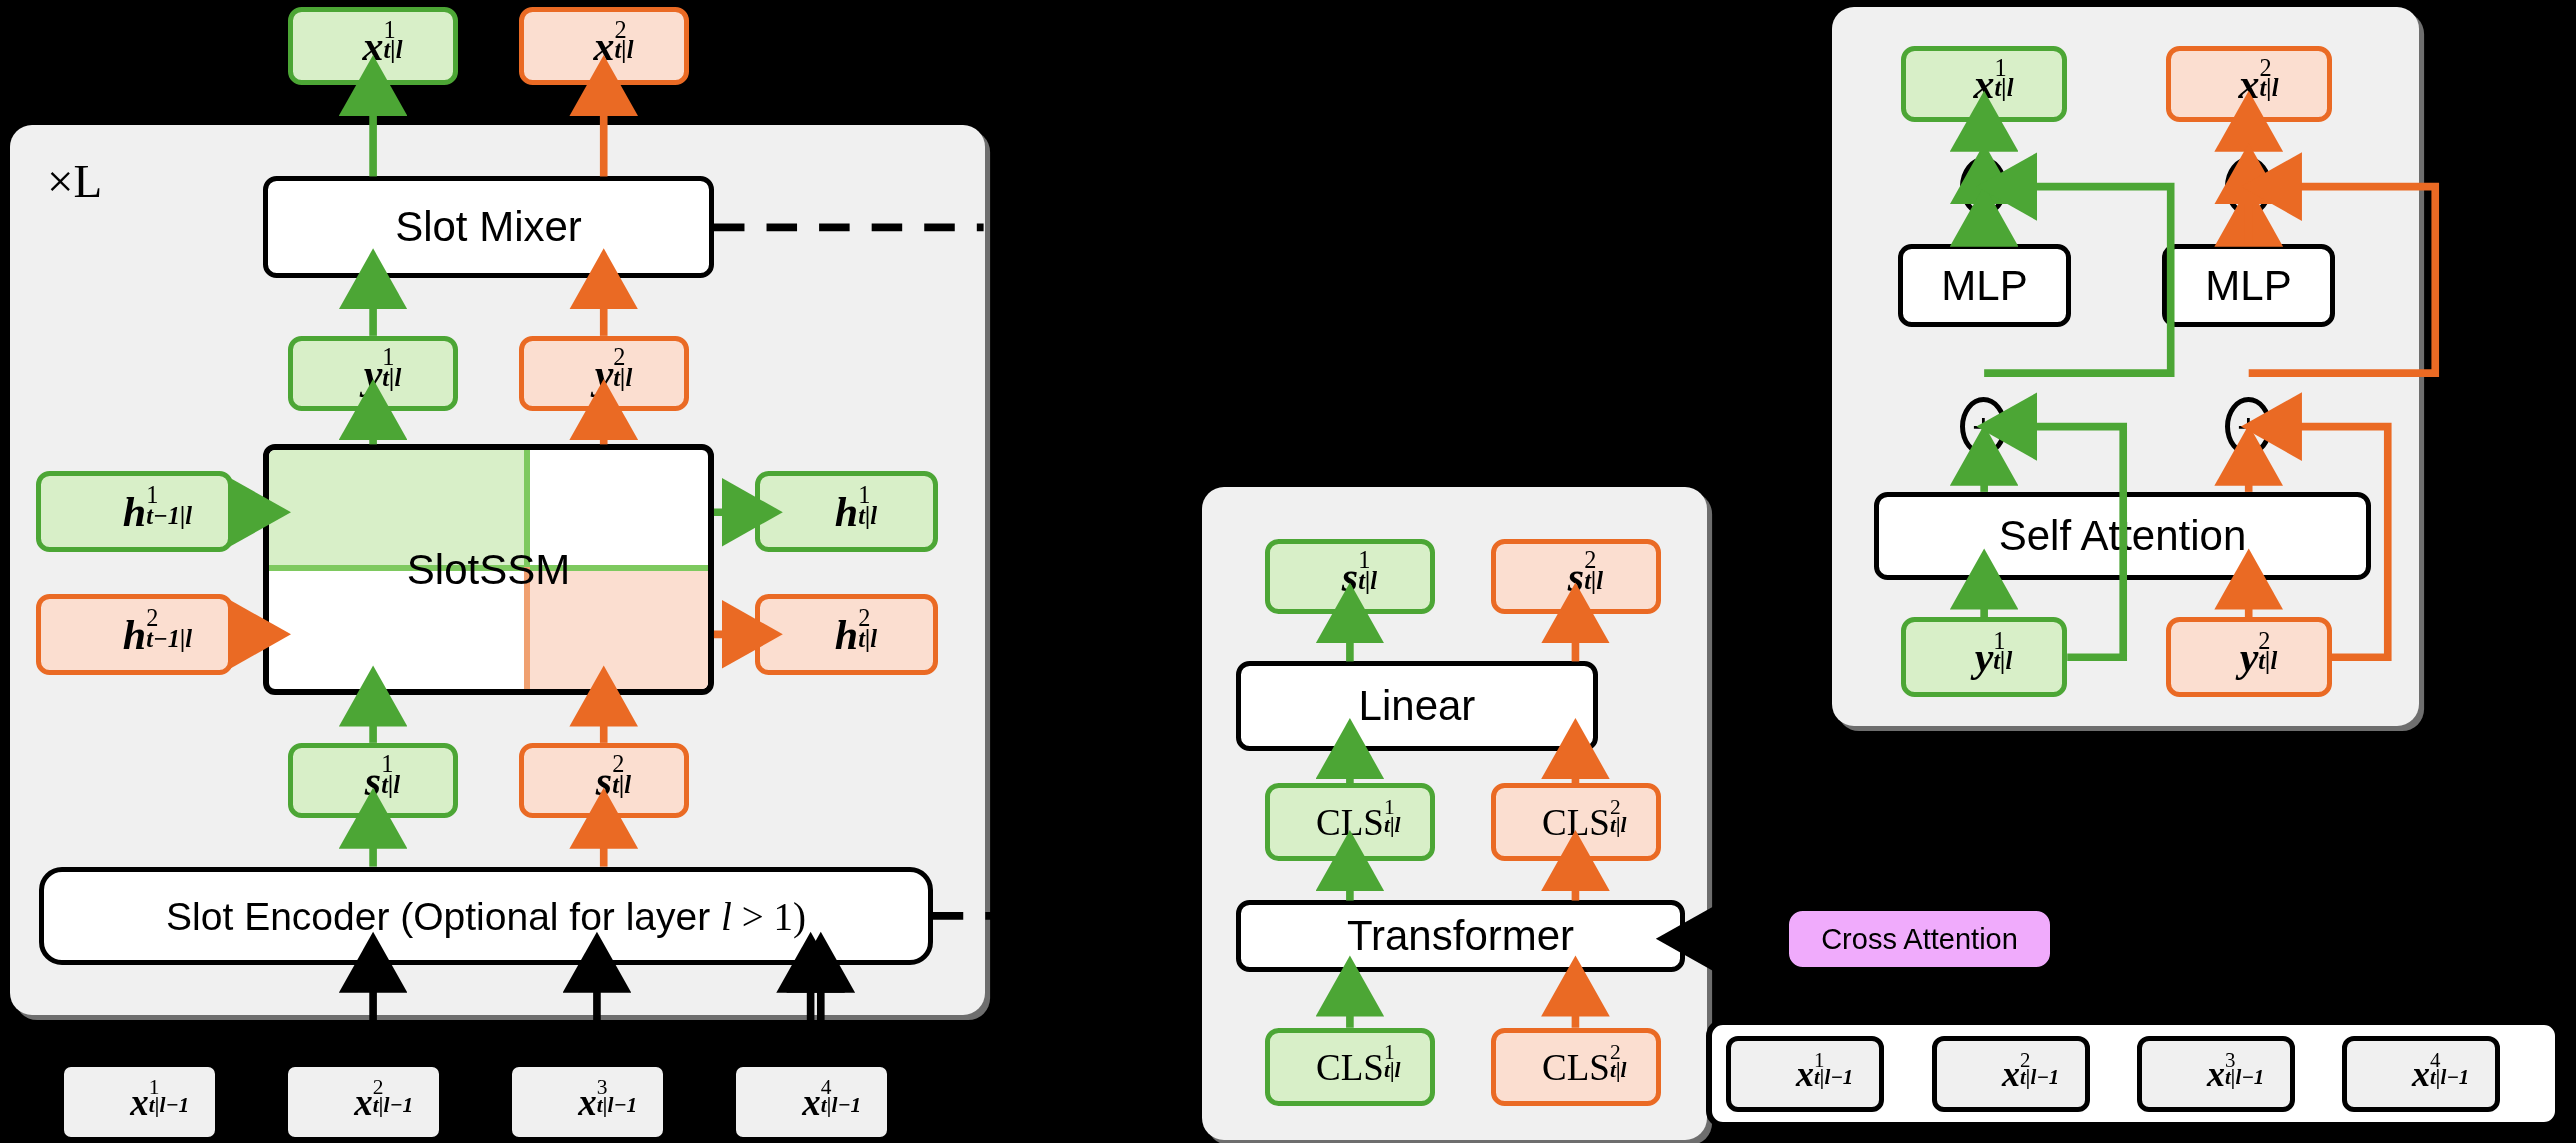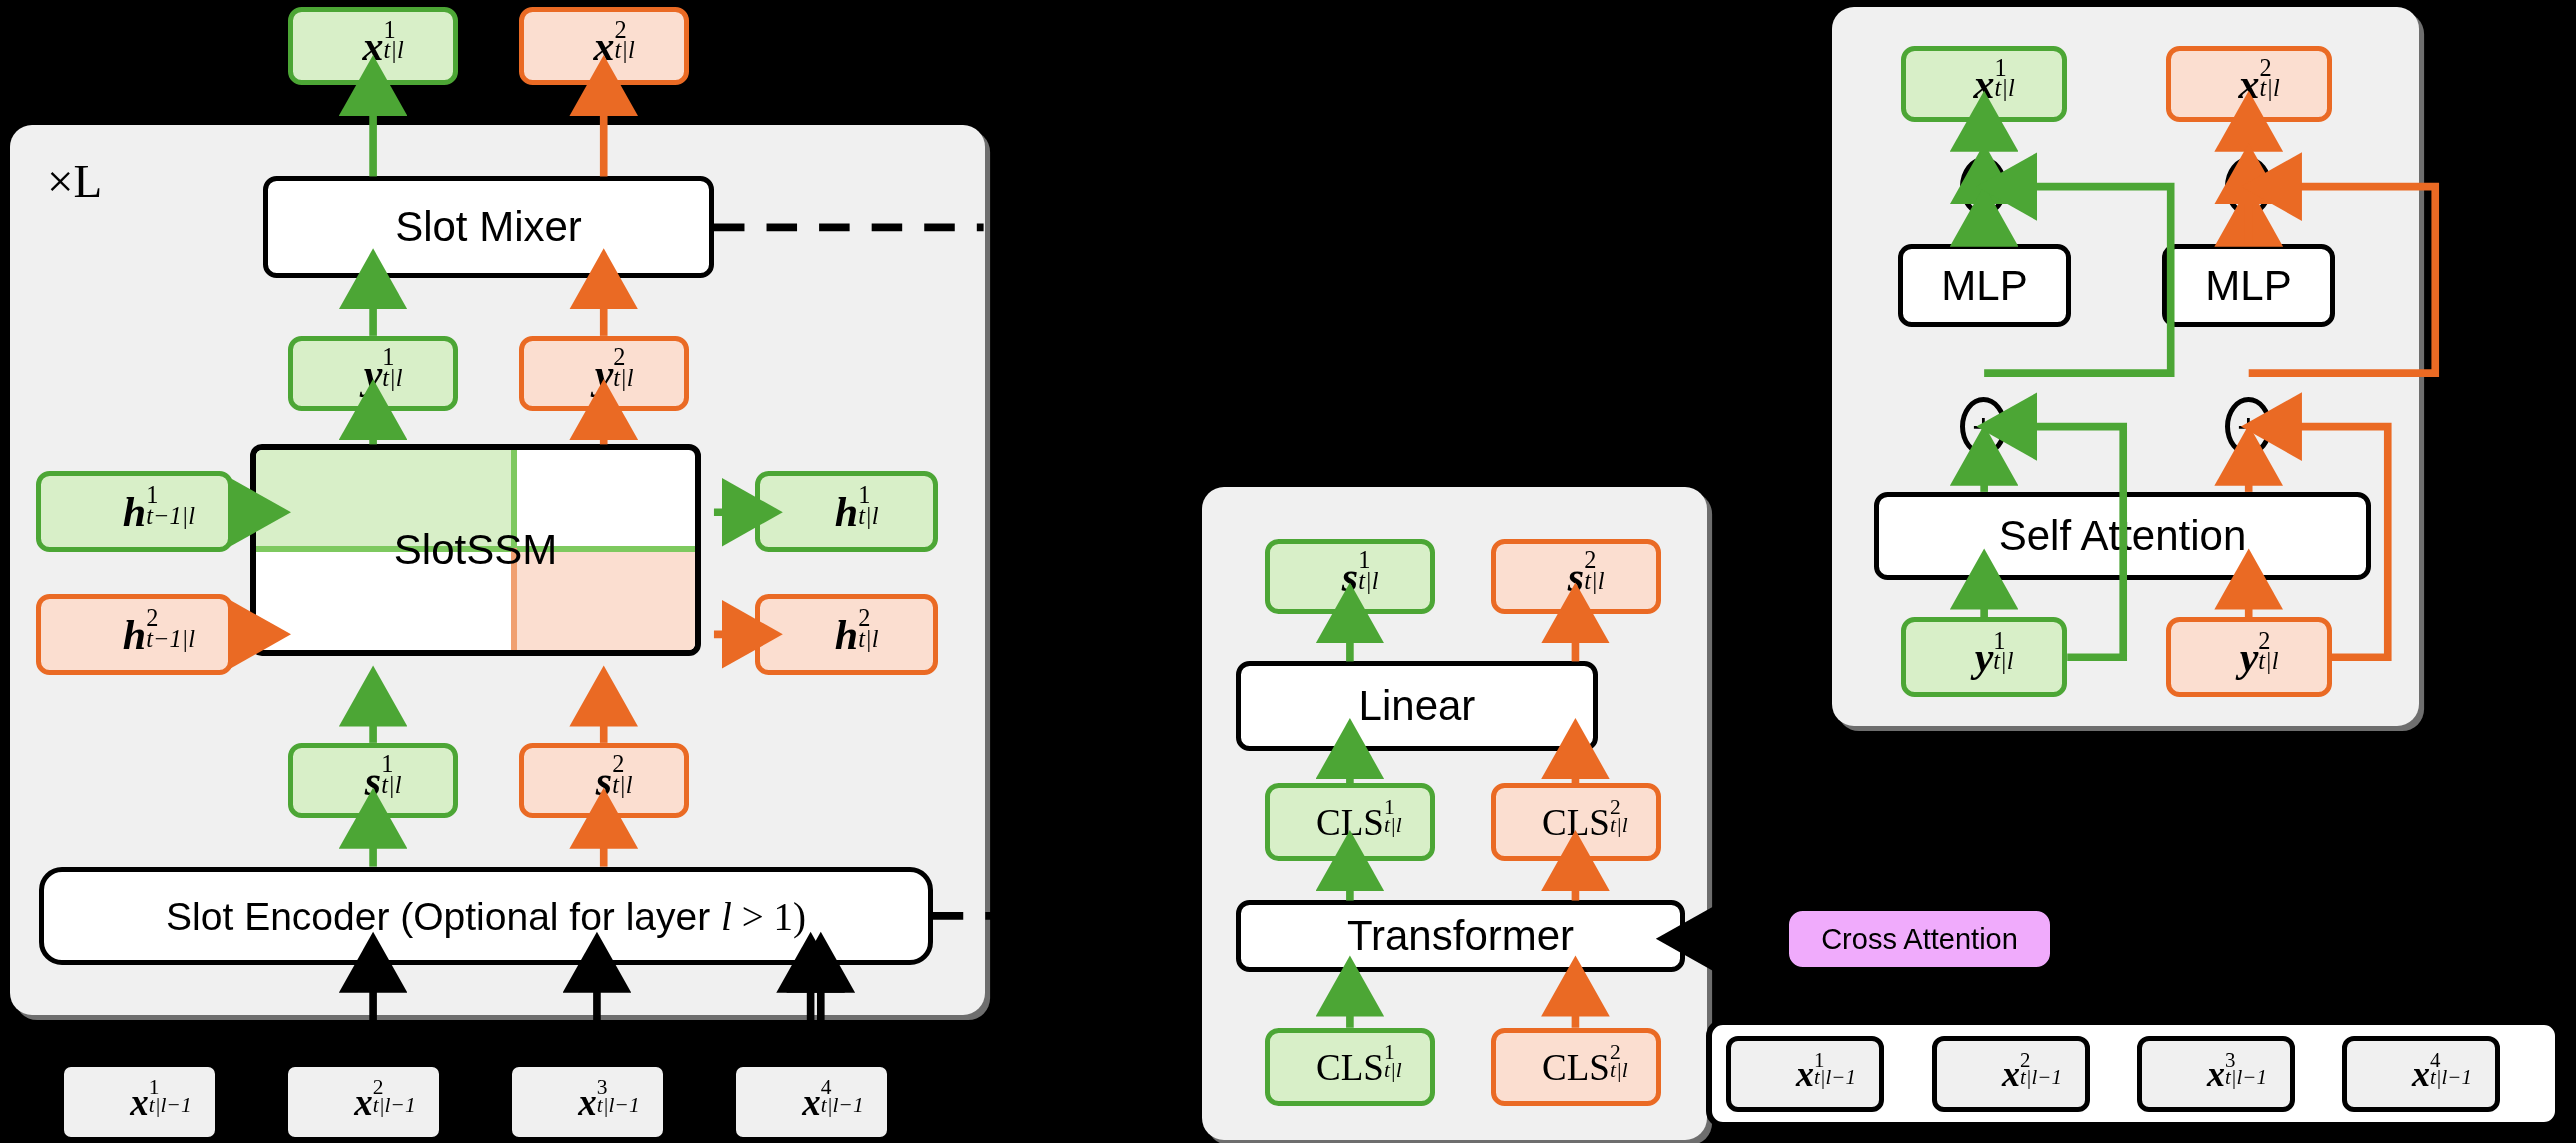--- a/index.html
+++ b/index.html
@@ -20,21 +20,21 @@
 
   .green{background:#d8efc8;border-color:#4ca635;}
   .orange{background:#fbded0;border-color:#ea6a24;}
   .grayb{background:#f0f0f0;border-color:#000;}
 
   
   .m{font-family:"Liberation Serif",serif;font-style:italic;font-weight:bold;
      position:relative;display:inline-block;line-height:1;}
   .m .sup{font-style:normal;font-weight:normal;font-size:.58em;
           position:absolute;left:100%;top:-0.30em;}
-  .m .sub{font-style:italic;font-weight:normal;font-size:.58em;
+  .m .sub{font-style:italic;font-weight:bold;font-size:.58em;
           position:absolute;left:100%;top:0.55em;white-space:nowrap;}
   .m.rom{font-style:normal;font-weight:normal;text-align:right;}
   .m.rom .sub{font-style:italic;}
 
   
   svg.wires{position:absolute;left:0;top:0;width:2576px;height:1144px;
             pointer-events:none;}
 
   
   .plus{position:absolute;width:47px;height:59px;border:5.1px solid #000;
@@ -83,21 +83,21 @@
     <span>Slot Mixer</span>
   </div>
 
   <div class="box green lbl" style="left:288px;top:336px;width:170px;height:75px;">
     <span class="m">y<span class="sup">1</span><span class="sub">t|l</span></span>
   </div>
   <div class="box orange lbl" style="left:519px;top:336px;width:170px;height:75px;">
     <span class="m">y<span class="sup">2</span><span class="sub">t|l</span></span>
   </div>
 
-  <div class="ssm" style="left:250px;top:444px;width:451px;height:212px;">
+  <div class="ssm" style="left:263px;top:444px;width:451px;height:251px;">
     <div class="q qg" style="left:0;top:0;width:58%;height:49%;"></div>
     <div class="q qo" style="left:58%;top:49%;width:42%;height:51%;"></div>
     <div class="lineg" style="left:0;top:48%;width:100%;height:6px;"></div>
     <div class="lineg" style="left:58%;top:0;width:6px;height:49%;"></div>
     <div class="lineo" style="left:58%;top:49%;width:6px;height:51%;"></div>
     <span class="txt">SlotSSM</span>
   </div>
 
   <div class="box green lbl" style="left:36px;top:471px;width:197px;height:81px;">
     <span class="m">h<span class="sup">1</span><span class="sub">t−1|l</span></span>

